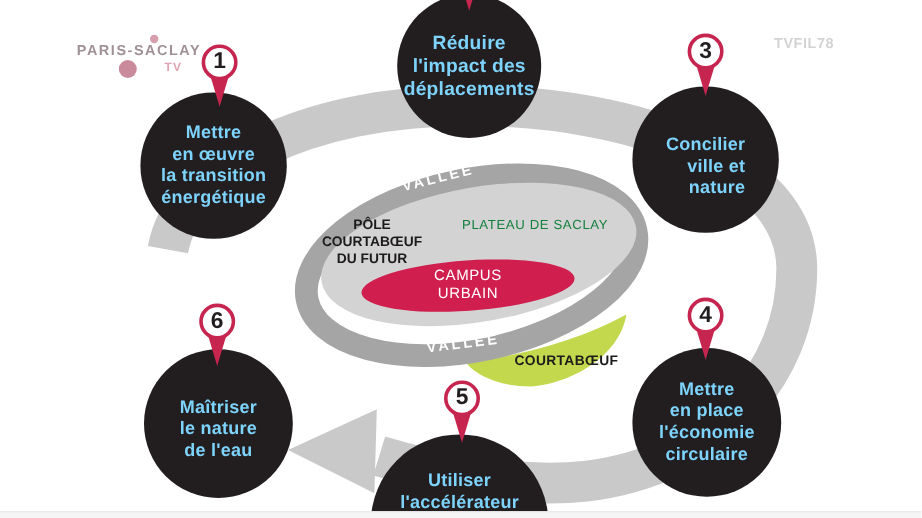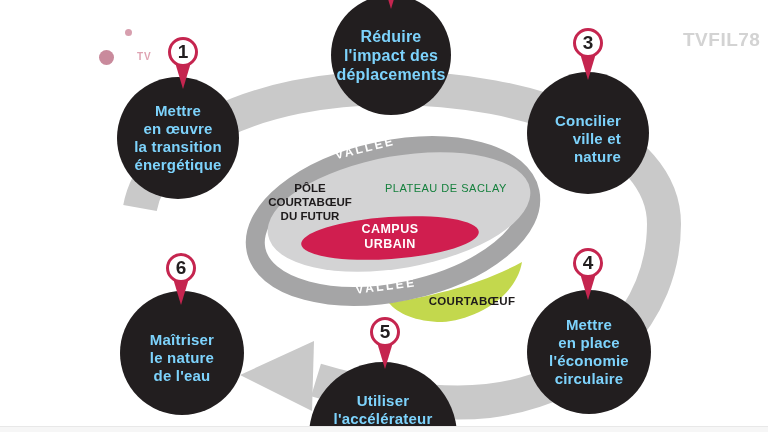--- a/index.html
+++ b/index.html
@@ -59,43 +59,43 @@
     left:385px;top:182px;width:130px;
     color:#15803d;font-size:11px;letter-spacing:.5px;
   }
   #pole-mobilites-label{
     left:258px;top:181px;width:104px;text-align:center;
     color:#1d1a1b;font-weight:bold;font-size:11.5px;line-height:14px;
     white-space:pre-line;
   }
   #campus-label{
     left:330px;top:222px;width:120px;text-align:center;
-    color:#ffffff;font-weight:bold;font-size:12.5px;line-height:15px;
+    color:#ffffff;font-weight:normal;font-size:12.5px;line-height:15px;
     letter-spacing:.5px;white-space:pre-line;
   }
   #courtaboeuf-label{
     left:427px;top:295px;width:90px;
     color:#1d1a1b;font-weight:bold;font-size:11.5px;letter-spacing:.3px;text-align:center;
   }
 
   
   #paris-saclay-logo{position:absolute;left:64px;top:33px;z-index:6;width:110px;height:36px;}
   #paris-saclay-name{
     color:#a09097;font-weight:bold;font-size:12px;letter-spacing:1.3px;
   }
   #paris-saclay-tv{
     position:absolute;left:73px;top:18px;
     color:#dfa3b2;font-weight:bold;font-size:10px;letter-spacing:1px;
   }
   .logo-dot{position:absolute;border-radius:50%;background:#c98a9c;}
   #logo-dot-small{left:61px;top:-4px;width:7px;height:7px;background:#d79fae;}
   #logo-dot-big{left:35px;top:17px;width:15px;height:15px;}
   #tvfil-logo{
-    position:absolute;left:683px;top:29px;z-index:6;
-    color:#d3d3d3;font-weight:bold;font-size:19px;letter-spacing:.5px;
+    position:absolute;left:645px;top:29px;z-index:6;
+    color:#d3d3d3;font-weight:bold;font-size:12px;letter-spacing:.5px;
   }
 
   
   #bottom-strip{
     position:absolute;left:0;bottom:0;width:768px;height:5px;z-index:7;
     background:#f6f6f6;border-top:1px solid #e8e8e8;
   }
 </style>
 </head>
 <body>
@@ -192,19 +192,20 @@
 </div>
 <div class="pin" id="goal-pin-6">
   <svg width="34" height="58" viewBox="0 0 34 58">
     <polygon points="8,24 26,24 17,54" fill="#c5254f"></polygon>
     <circle cx="17" cy="17" r="13.5" fill="#ffffff" stroke="#c5254f" stroke-width="3"></circle>
   </svg>
   <span class="pin-number">6</span>
 </div>
 
 <div id="paris-saclay-logo">
+  <span id="paris-saclay-name">PARIS-SACLAY</span>
   <span id="paris-saclay-tv">TV</span>
   <span class="logo-dot" id="logo-dot-small"></span>
   <span class="logo-dot" id="logo-dot-big"></span>
 </div>
 <div id="tvfil-logo">TVFIL78</div>
 
 <div id="bottom-strip"></div>
 
 </body></html>

